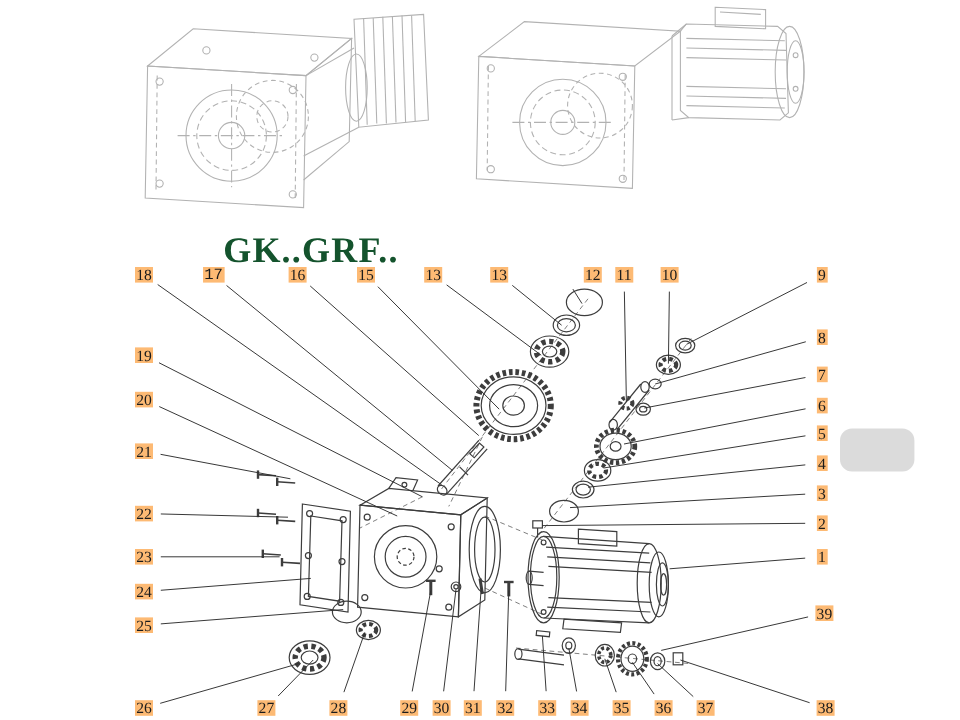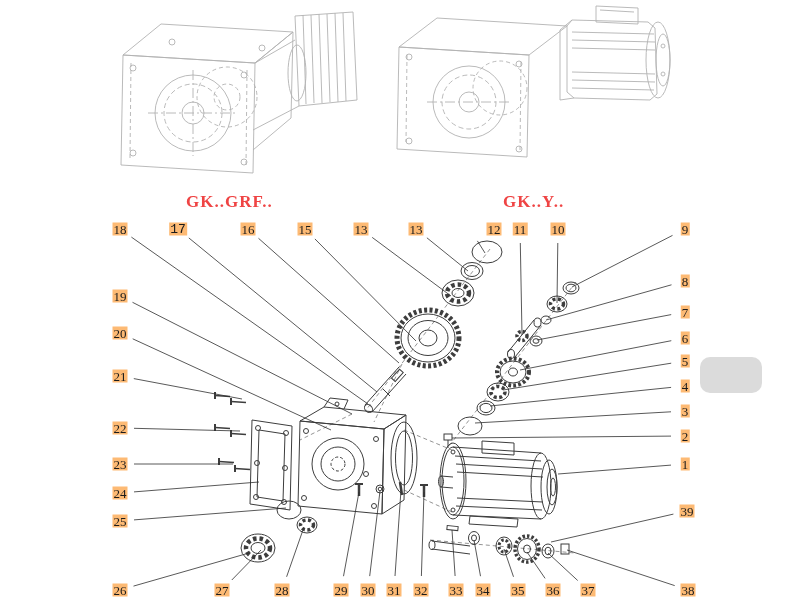--- a/index.html
+++ b/index.html
@@ -4,21 +4,21 @@
 <style>
   html,body{margin:0;padding:0;background:#ffffff;}
   #canvas{
     position:relative;width:800px;height:600px;background:#ffffff;
     overflow:hidden;font-family:"Liberation Serif","DejaVu Serif",serif;
   }
   #art,#leader-lines{position:absolute;left:0;top:0;}
   #leader-lines line{stroke:#2f2f2f;stroke-width:0.8;}
   .title{
     position:absolute;font-family:"Liberation Serif","DejaVu Serif",serif;
-    font-weight:700;font-size:17px;color:#ef4444;letter-spacing:1px;white-space:nowrap;
+    font-weight:700;font-size:30px;color:#14532d;letter-spacing:1px;white-space:nowrap;
   }
   .callout{
     position:absolute;transform:translate(-50%,-50%);
     font-family:"Liberation Serif","DejaVu Serif",serif;
     font-size:13px;color:#1b1b1b;line-height:1;white-space:nowrap;
     background:#fdba74;padding:0 1px;
   }
 </style>
 </head>
 <body>
@@ -336,21 +336,20 @@
       <line x1="421.4" y1="576.0" x2="424" y2="492"></line>
       <line x1="455.1" y1="576.0" x2="452" y2="530"></line>
       <line x1="480.5" y1="576.2" x2="474" y2="540"></line>
       <line x1="513.5" y1="576.8" x2="504" y2="549"></line>
       <line x1="545.1" y1="578.4" x2="527" y2="552"></line>
       <line x1="577.7" y1="580.5" x2="548" y2="553"></line>
       <line x1="674.7" y1="585.6" x2="567" y2="550"></line>
     </svg>
 
   <div class="title" style="left:186px;top:192px">GK..GRF..</div>
-  <div class="title" style="left:503px;top:192px">GK..Y..</div>
 
   <div id="callouts">
       <span class="callout" style="left: 120px; top: 229px;">18</span>
       <span class="callout" style="left: 178px; top: 229px; font-family: Liberation Mono, monospace;">17</span>
       <span class="callout" style="left: 248px; top: 229px;">16</span>
       <span class="callout" style="left: 305px; top: 229px;">15</span>
       <span class="callout" style="left: 361px; top: 229px;">13</span>
       <span class="callout" style="left: 416px; top: 229px;">13</span>
       <span class="callout" style="left: 470px; top: 229px; margin-left: 24px;">12</span>
       <span class="callout" style="left: 520px; top: 229px;">11</span>

